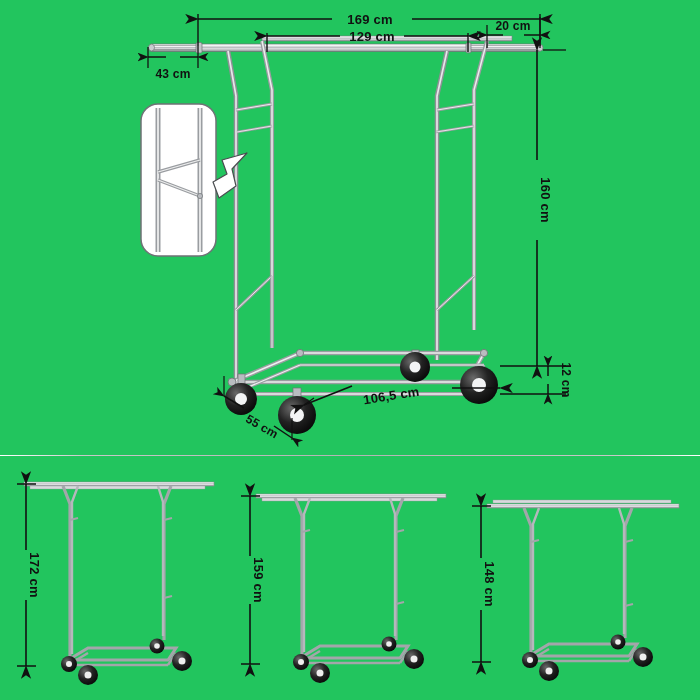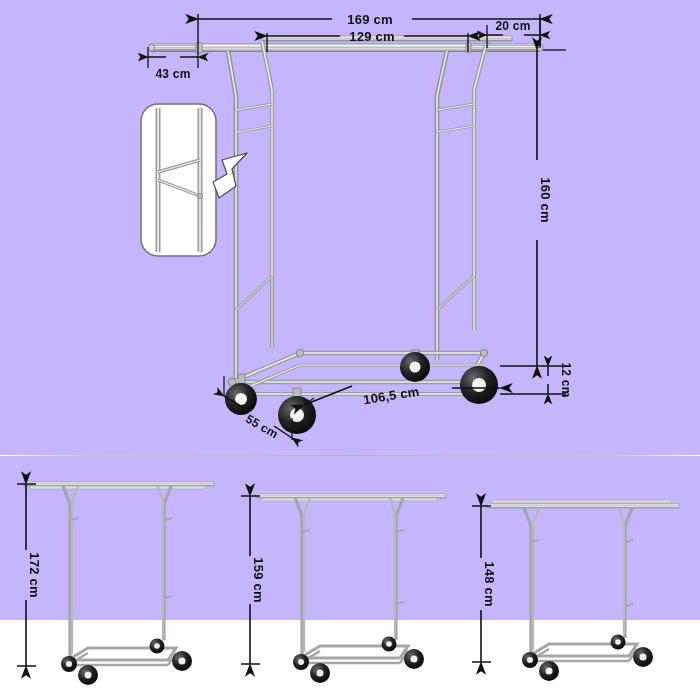--- a/index.html
+++ b/index.html
@@ -1,17 +1,17 @@
 <!DOCTYPE html>
 <html><head>
 <meta charset="utf-8">
 <style>
   html,body{margin:0;padding:0;background:#fff;}
   body{width:700px;height:700px;font-family:"Liberation Sans",sans-serif;overflow:hidden;}
-  #stage{position:relative;width:700px;height:620px;background:#c4b5fd;}
+  #stage{position:relative;width:700px;height:700px;background:#22c55e;}
 
   .panel{position:absolute;overflow:hidden;}
   #main-panel{left:0;top:0;width:700px;height:455px;}
   #var-panel-1{left:0;top:458px;width:233px;height:242px;}
   #var-panel-2{left:234px;top:458px;width:233px;height:242px;}
   #var-panel-3{left:467px;top:458px;width:233px;height:242px;}
 
   .divider-h{position:absolute;left:0;top:455px;width:700px;height:1px;
      background:linear-gradient(to right,#ffffff 0%,#c8c8c8 12%,#b4b4b4 50%,#c8c8c8 88%,#ffffff 100%);}
 

